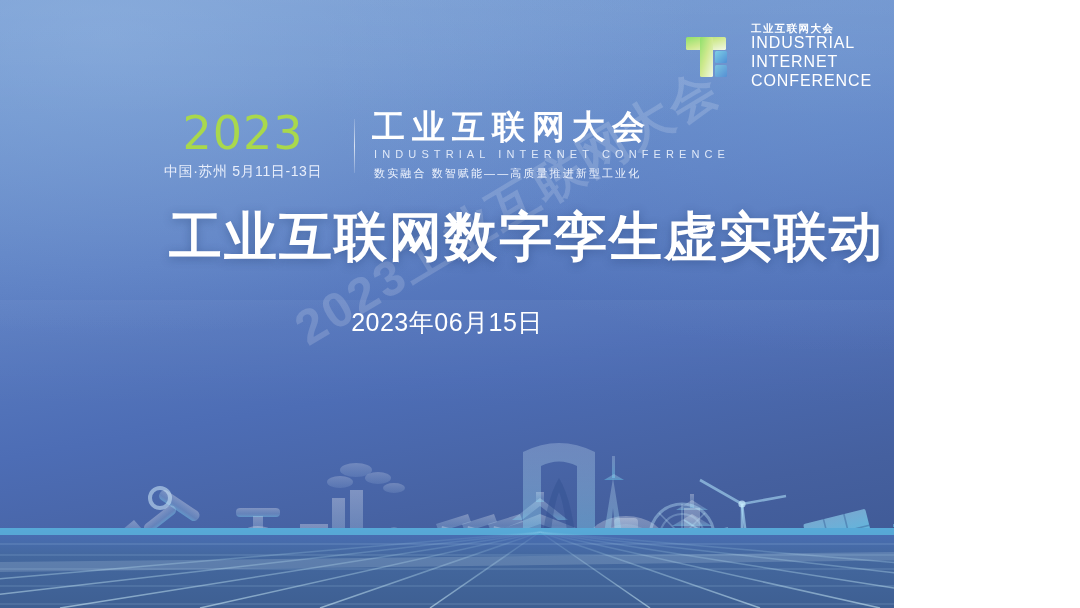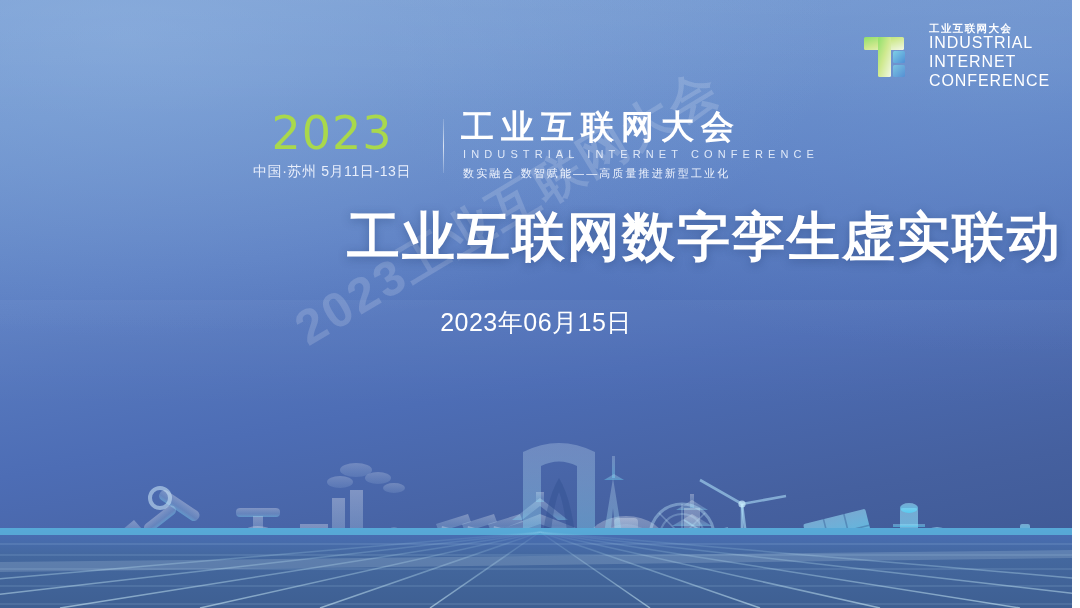--- a/index.html
+++ b/index.html
@@ -1,21 +1,21 @@
 <!DOCTYPE html>
 <html><head>
 <meta charset="utf-8">
 <style>
   * { margin:0; padding:0; box-sizing:border-box; }
   html,body { width:1080px; height:608px; overflow:hidden; background:#ffffff; }
   body { font-family:"Liberation Sans","DejaVu Sans",sans-serif; }
 
   #slide {
     position:relative;
-    width:1072px; height:608px;
+    width:894px; height:608px;
     overflow:hidden;
     background:
       radial-gradient(120% 90% at 12% 6%, rgba(145,180,225,0.55) 0%, rgba(145,180,225,0.0) 55%),
       radial-gradient(100% 80% at 95% 10%, rgba(120,160,215,0.45) 0%, rgba(120,160,215,0.0) 60%),
       linear-gradient(170deg,#6e96d0 0%,#6a90cc 16%,#5c7fc3 38%,#4d6db5 60%,#45609f 80%,#3c5690 100%);
     text-decoration: underline;
   }
 
   
   .sheen {

